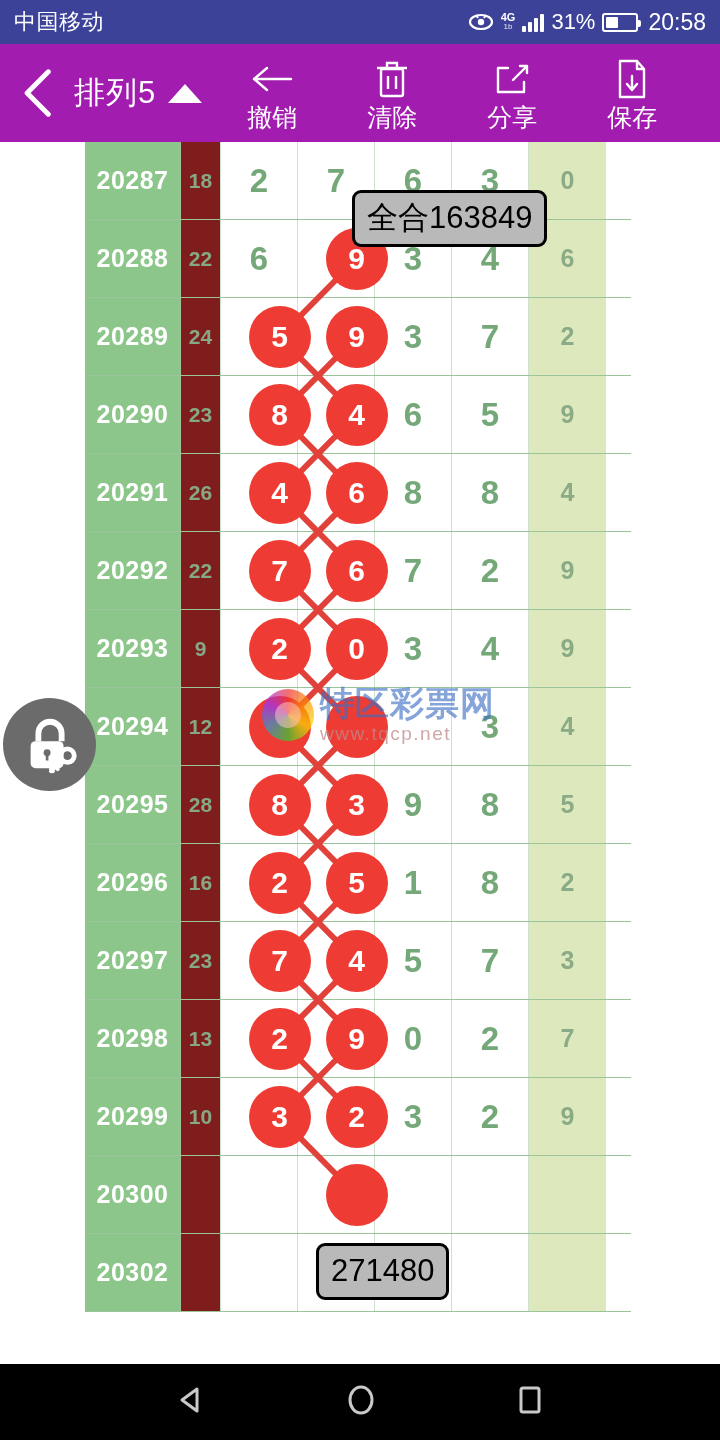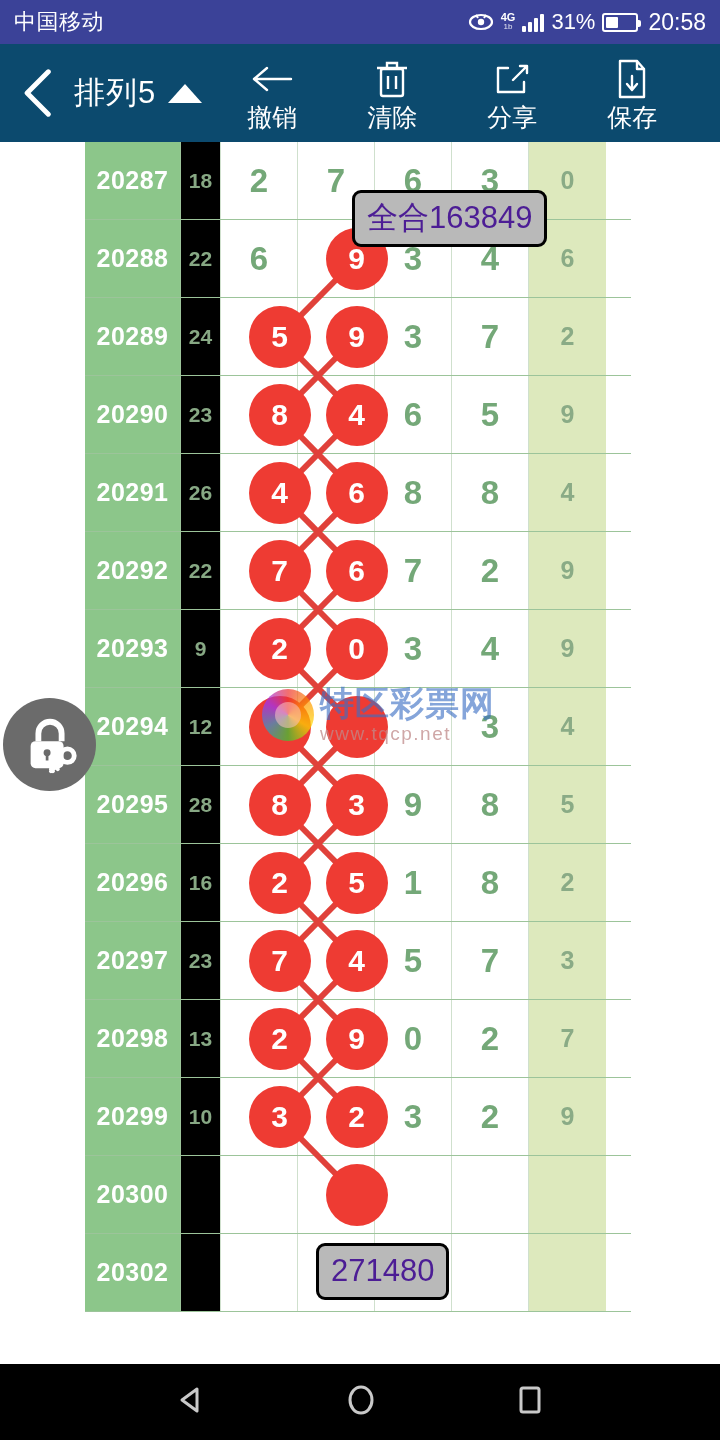--- a/index.html
+++ b/index.html
@@ -30,21 +30,21 @@
   #signal i:nth-child(4){height:18px}
   #battpct{font-size:22px;}
   #battery{width:36px;height:19px;border:2px solid #fff;border-radius:3px;position:relative;display:flex;align-items:center;padding:2px;}
   #battery::after{content:"";position:absolute;right:-5px;top:5px;width:3px;height:7px;background:#fff;border-radius:0 2px 2px 0;}
   #battfill{height:100%;width:40%;background:#fff;border-radius:1px;}
   #clock{font-size:23px;margin-left:3px;}
 
   
   #appbar{
     position:absolute;left:0;top:44px;width:720px;height:98px;
-    background:#0c4a6e;color:#fff;display:flex;align-items:center;
+    background:#a21caf;color:#fff;display:flex;align-items:center;
   }
   #backbtn{width:74px;height:98px;display:flex;align-items:center;justify-content:center;}
   #backbtn svg{width:34px;height:48px;}
   #title-wrap{display:flex;align-items:center;gap:12px;padding-right:10px;}
   #apptitle{font-size:31px;letter-spacing:1px;}
   #caret{width:0;height:0;border-left:17px solid transparent;border-right:17px solid transparent;border-bottom:19px solid #fff;}
   .tool{
     width:120px;height:98px;display:flex;flex-direction:column;
     align-items:center;justify-content:center;gap:2px;
   }
@@ -60,40 +60,40 @@
   .row{
     display:flex;width:546px;height:78px;position:relative;
     border-bottom:1px solid #9cc49a;
   }
   .cell{
     display:flex;align-items:center;justify-content:center;
     border-right:1px solid #cfe0cd;
     position:relative;
   }
   .c-issue{width:96px;background:#8cc68a;color:#fff;font-size:25px;font-weight:bold;letter-spacing:.5px;border-right:1px solid #9cc49a;}
-  .c-sum{width:40px;background:#000000;color:#87a884;font-size:21px;font-weight:bold;}
+  .c-sum{width:40px;background:#7f1d1d;color:#87a884;font-size:21px;font-weight:bold;}
   .c-dig{width:77px;background:#fff;color:#74a878;font-size:33px;font-weight:bold;}
   .c-tail{width:77px;background:#dde9bd;color:#8aab86;font-size:25px;font-weight:bold;border-right:none;}
 
   
   .ball{
     position:absolute;width:62px;height:62px;border-radius:50%;
     background:#ee3b33;color:#fff;font-size:30px;font-weight:bold;
     display:flex;align-items:center;justify-content:center;
     z-index:4;
   }
   
   #links{position:absolute;left:0;top:0;width:546px;height:1222px;z-index:3;pointer-events:none;}
   #links line{stroke:#e0413a;stroke-width:6;}
 
   
   .tip{
     position:absolute;z-index:20;
     background:#b9b9b9;border:3px solid #000;border-radius:9px;
-    color:#4c1d95;font-size:31px;line-height:31px;
+    color:#000000;font-size:31px;line-height:31px;
     padding:9px 12px 11px;white-space:nowrap;
   }
   #tip-top{left:352px;top:190px;}
   #tip-bot{left:316px;top:1243px;}
 
   #watermark{
     position:absolute;left:262px;top:686px;z-index:15;
     display:flex;align-items:center;gap:6px;pointer-events:none;
   }
   #wm-text{display:flex;flex-direction:column;line-height:1;}

